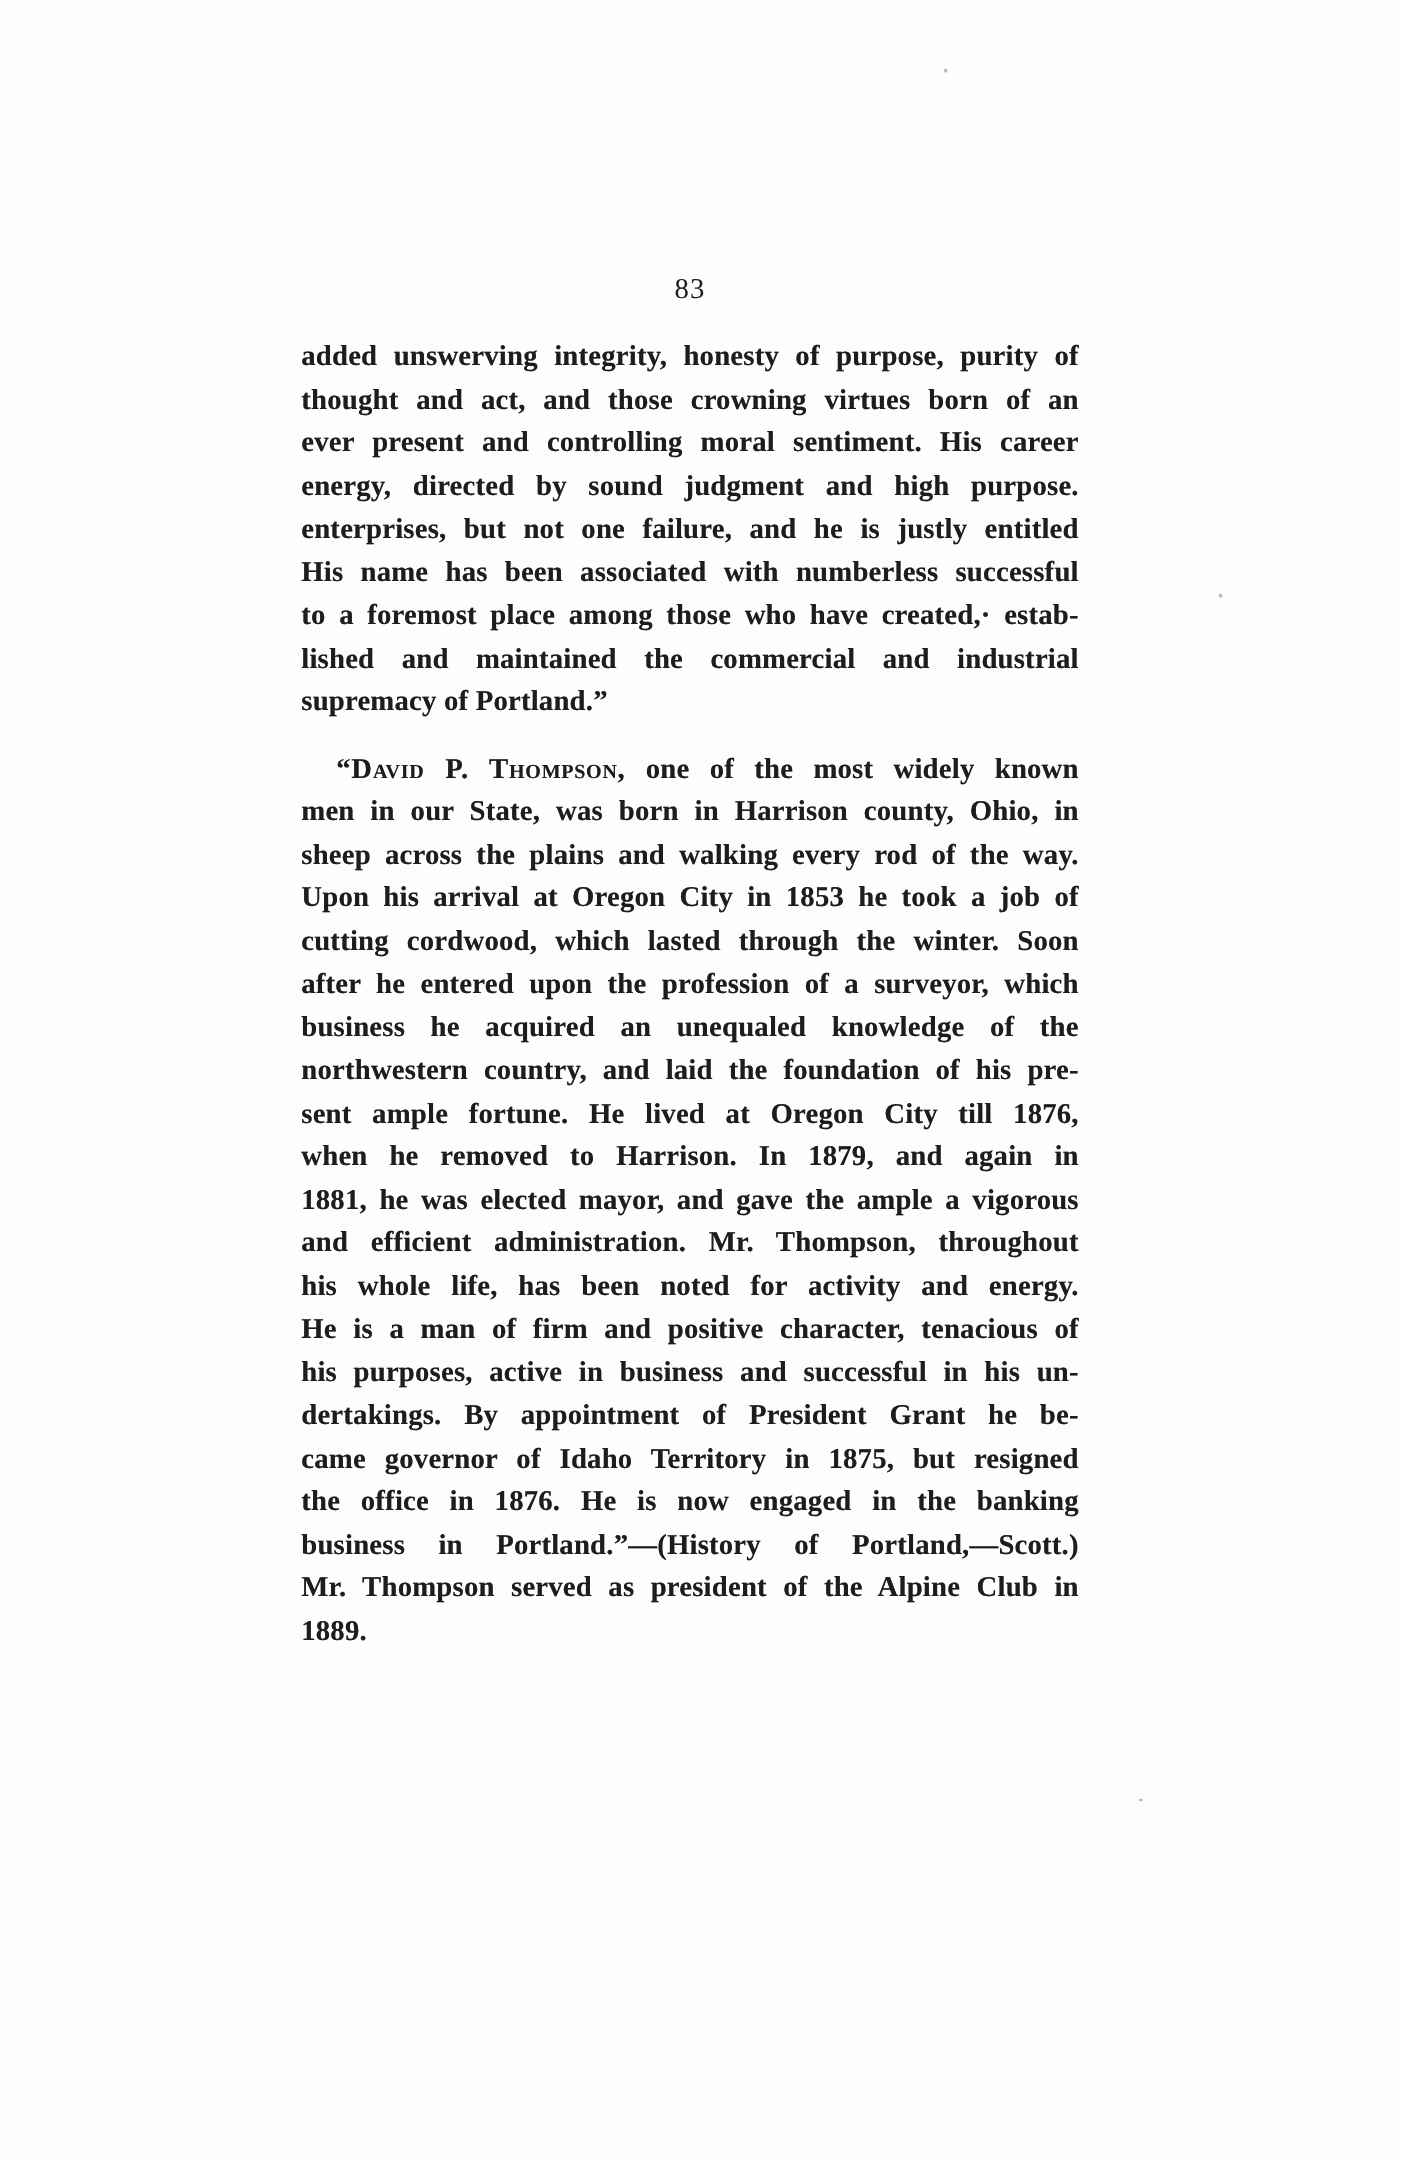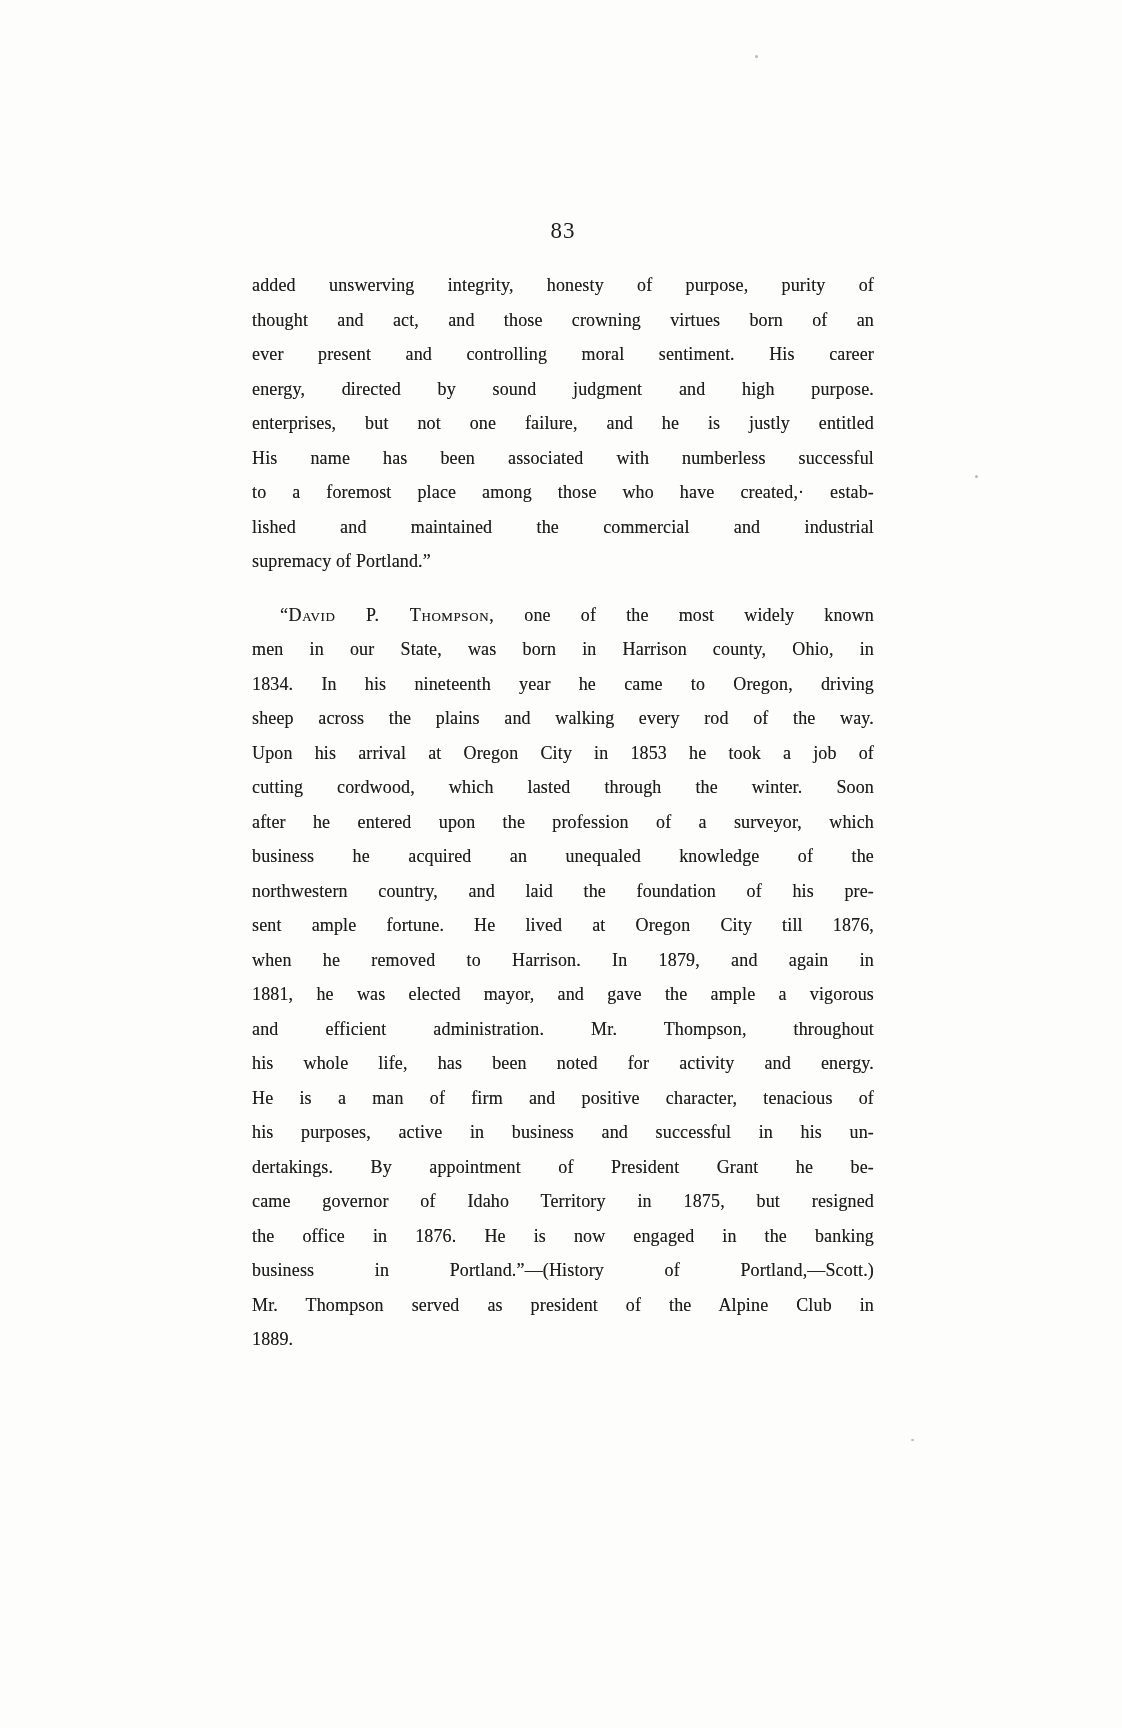--- a/index.html
+++ b/index.html
@@ -11,46 +11,47 @@
     position: relative;
     width: 1122px;
     height: 1728px;
     background: #fdfdfb;
     overflow: hidden;
     font-family: "Liberation Serif", "DejaVu Serif", serif;
     color: #1d1d1b;
   }
   .text-block {
     position: absolute;
-    left: 252px;
+    left: 241px;
     top: 216px;
     width: 622px;
   }
   .page-number {
     text-align: center;
     font-size: 23px;
     letter-spacing: 1px;
     line-height: 30px;
     margin-bottom: 22px;
   }
   .para {
     margin: 0;
   }
   .para + .para {
     margin-top: 19px;
   }
   .line {
-    font-size: 18px;
+    font-size: 23px;
     line-height: 34.5px;
     letter-spacing: 0.15px;
     text-align: justify;
     text-align-last: justify;
     text-justify: inter-word;
     white-space: normal;
     text-shadow: 0 0 0.5px rgba(30,30,28,0.55);
+    font-weight: bold;
   }
   .line.last {
     text-align-last: left;
   }
   .line.indent {
     padding-left: 28px;
   }
   .sc {
     font-variant: small-caps;
     letter-spacing: 0.6px;
@@ -85,21 +86,20 @@
       <div class="line">enterprises, but not one failure, and he is justly entitled</div>
       <div class="line">His name has been associated with numberless successful</div>
       <div class="line">to a foremost place among those who have created,· estab-</div>
       <div class="line">lished and maintained the commercial and industrial</div>
       <div class="line last">supremacy of Portland.”</div>
     </div>
 
     <div class="para">
       <div class="line indent"><span class="sc">“David P. Thompson,</span><span> one of the most widely known</span></div>
       <div class="line">men in our State, was born in Harrison county, Ohio, in</div>
-      <div class="line">1834. In his nineteenth year he came to Oregon, driving</div>
       <div class="line">sheep across the plains and walking every rod of the way.</div>
       <div class="line">Upon his arrival at Oregon City in 1853 he took a job of</div>
       <div class="line">cutting cordwood, which lasted through the winter. Soon</div>
       <div class="line">after he entered upon the profession of a surveyor, which</div>
       <div class="line">business he acquired an unequaled knowledge of the</div>
       <div class="line">northwestern country, and laid the foundation of his pre-</div>
       <div class="line">sent ample fortune. He lived at Oregon City till 1876,</div>
       <div class="line">when he removed to Harrison. In 1879, and again in</div>
       <div class="line">1881, he was elected mayor, and gave the ample a vigorous</div>
       <div class="line">and efficient administration. Mr. Thompson, throughout</div>

